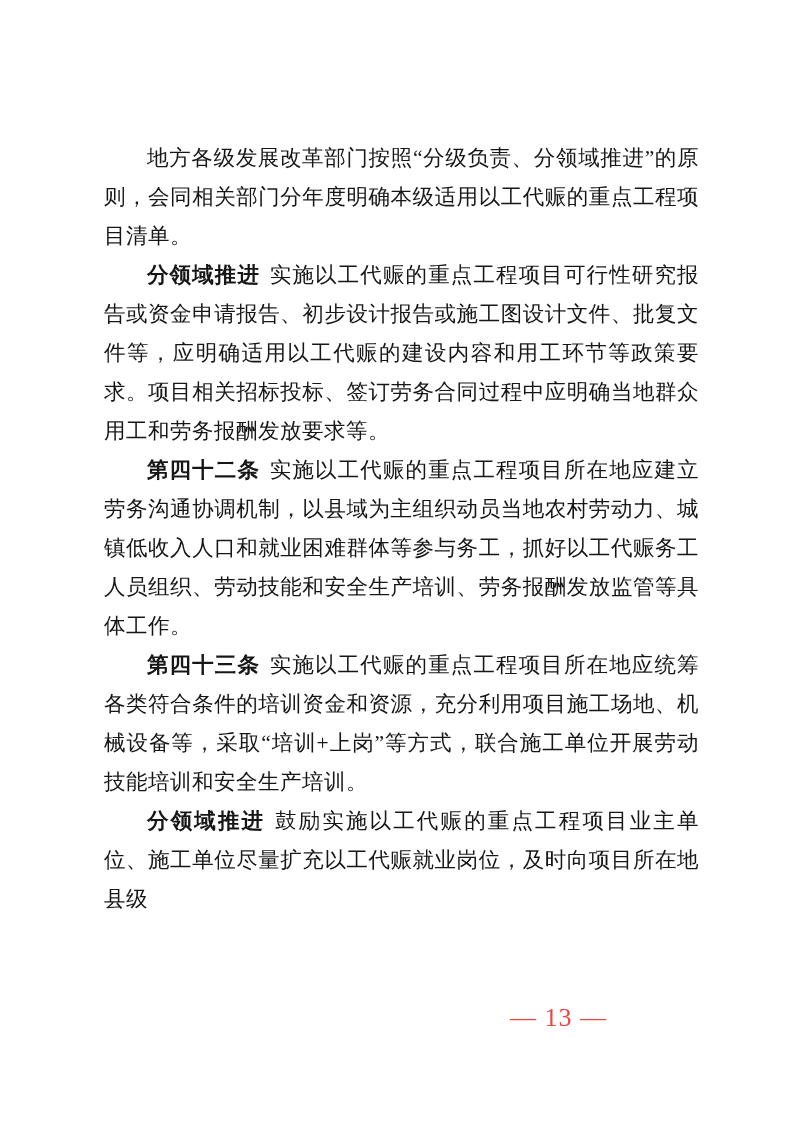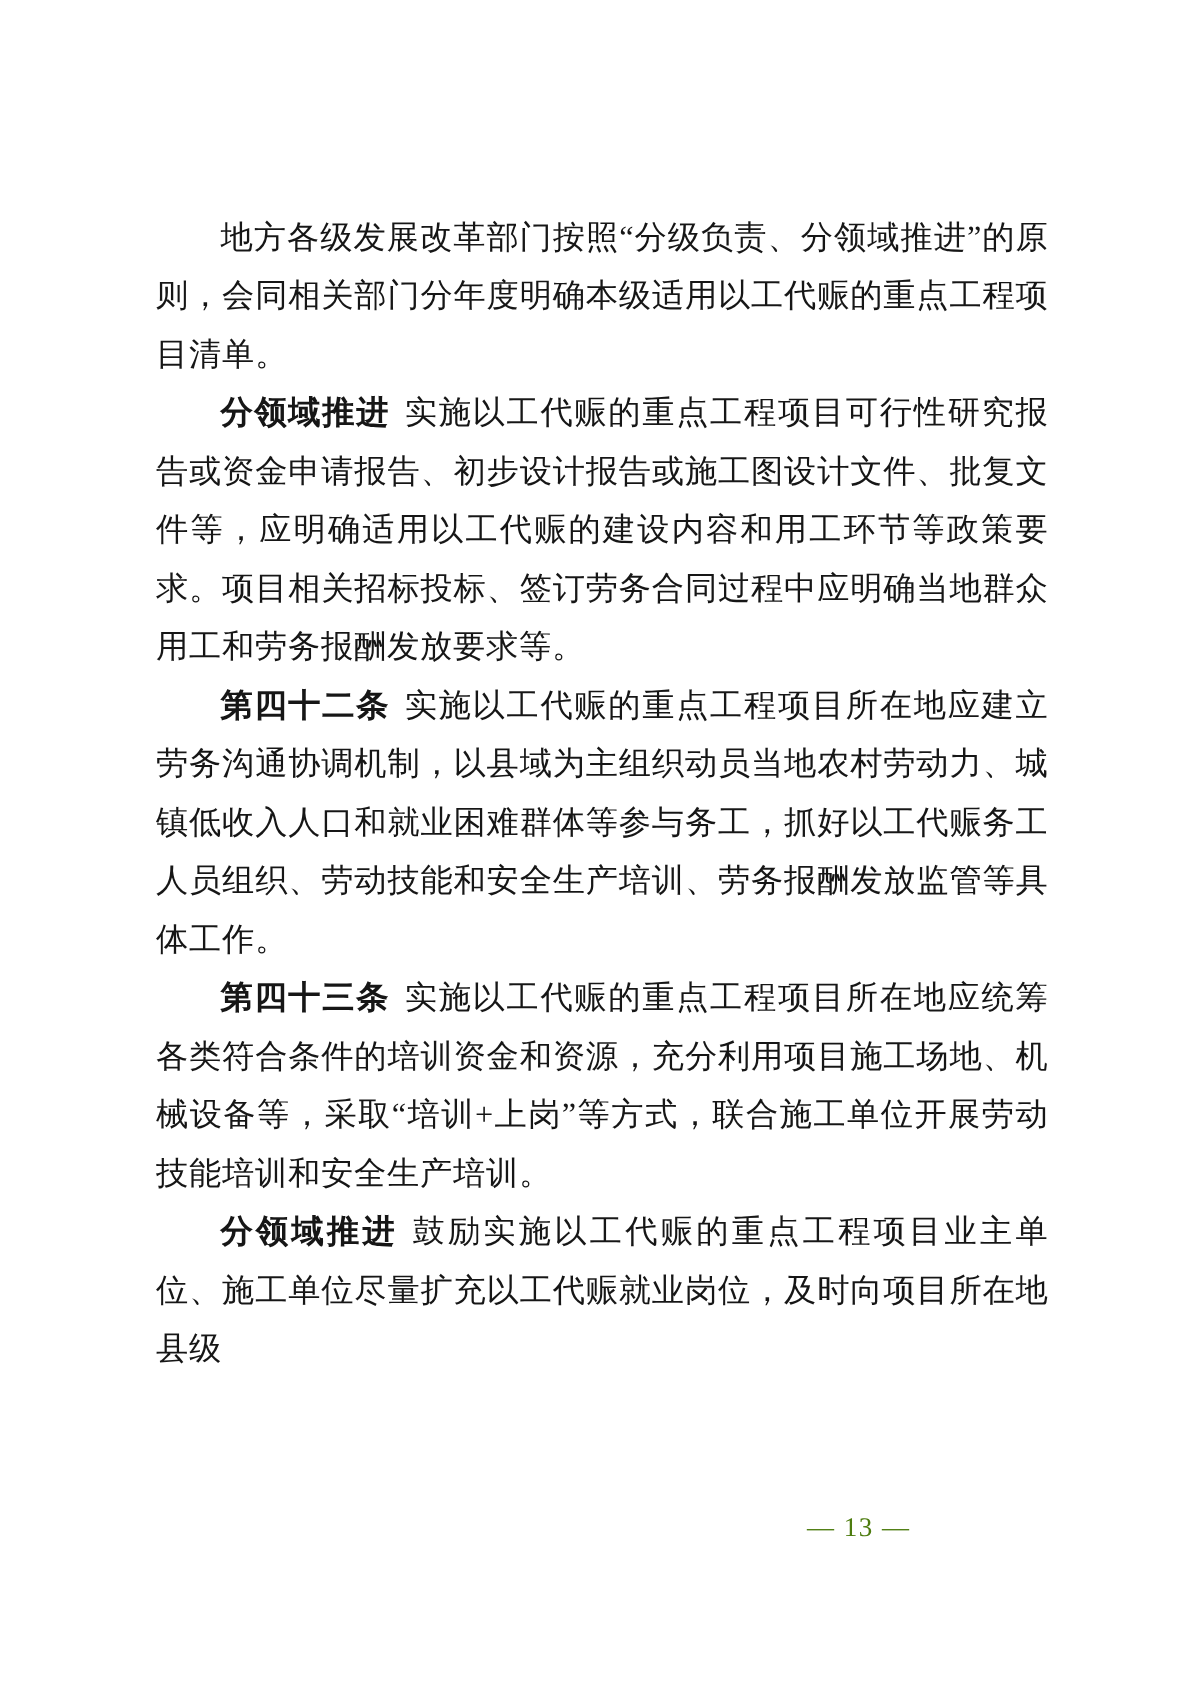--- a/index.html
+++ b/index.html
@@ -34,24 +34,24 @@
     overflow-wrap: anywhere;
   }
   .content p .head {
     font-weight: 700;
     margin-right: 0.45em;
   }
   .footer-pagenum {
     position: absolute;
     top: 1005px;
     right: 115px;
-    font-size: 18px;
+    font-size: 26px;
     line-height: 26px;
     letter-spacing: 1px;
-    color: #4d7c0f;
+    color: #ef4444;
   }
 </style>
 </head>
 <body>
 
 <div class="page">
   <main class="content">
 
     <p><span>地方各级发展改革部门按照“分级负责、分领域推进”的原则，会同相关部门分年度明确本级适用以工代赈的重点工程项目清单。</span></p>
 

